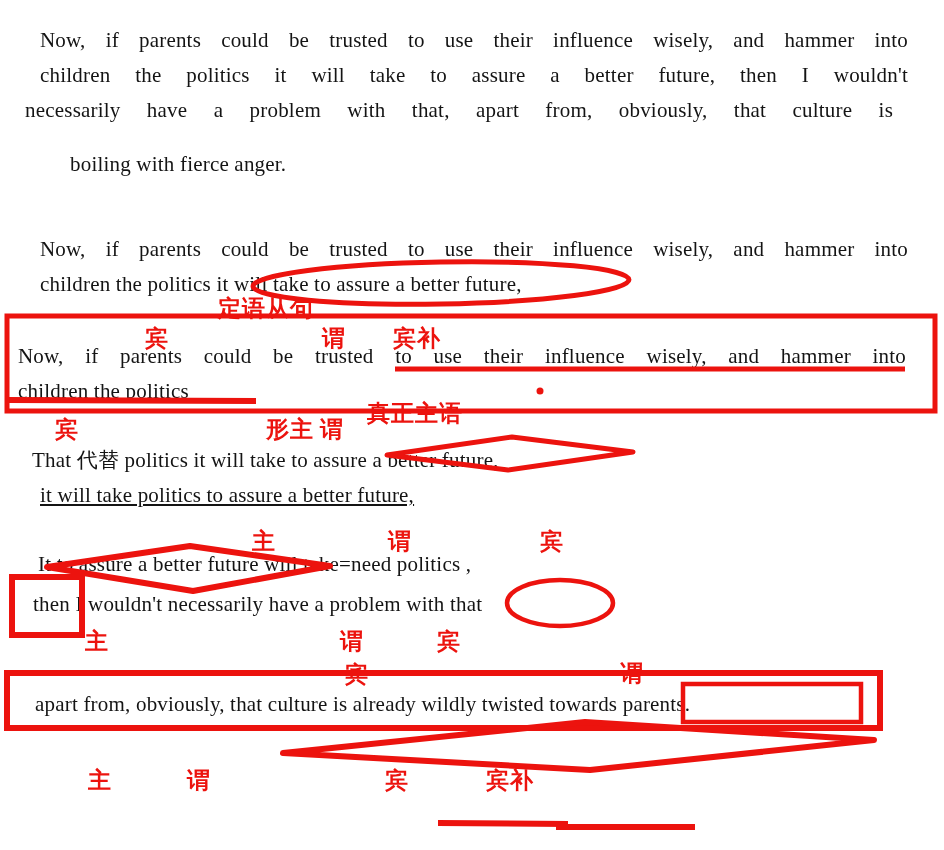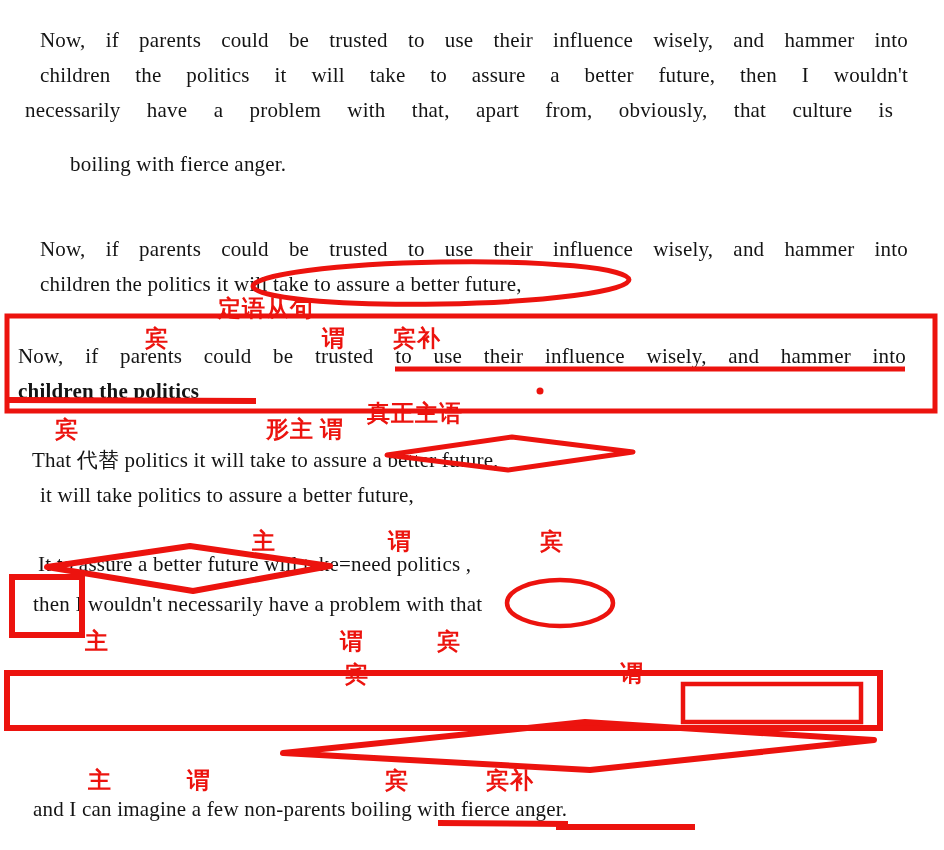--- a/index.html
+++ b/index.html
@@ -38,51 +38,51 @@
 
   <div class="tline just" style="left:40px; top:237px; width:868px;">Now, if parents could be trusted to use their influence wisely, and hammer into</div>
   <div class="tline" style="left:40px; top:272px;">children the politics it will take to assure a better future,</div>
 
   <div class="cjk-label" style="left:218px; top:297px;">定语从句</div>
 
   <div class="cjk-label" style="left:145px; top:327px;">宾</div>
   <div class="cjk-label" style="left:322px; top:327px;">谓</div>
   <div class="cjk-label" style="left:393px; top:327px;">宾补</div>
   <div class="tline just" style="left:18px; top:344px; width:888px;">Now, if parents could be trusted to use their influence wisely, and hammer into</div>
-  <div class="tline" style="left:18px; top:379px;font-weight:bold;">children the politics</div>
+  <div class="tline" style="left:18px; top:379px;">children the politics</div>
 
   <div class="cjk-label" style="left:55px;  top:418px;">宾</div>
   <div class="cjk-label" style="left:230px; top:418px;margin-left:36px;">形主</div>
   <div class="cjk-label" style="left:320px; top:418px;">谓</div>
   <div class="cjk-label" style="left:367px; top:402px;">真正主语</div>
 
   <div class="tline" style="left:32px; top:448px;">That 代替  politics it will take to assure a better future,</div>
-  <div class="tline" style="left:40px; top:483px;">it will take politics to assure a better future,</div>
+  <div class="tline" style="left:40px; top:483px;text-decoration:underline;">it will take politics to assure a better future,</div>
 
   <div class="cjk-label" style="left:252px; top:530px;">主</div>
   <div class="cjk-label" style="left:388px; top:530px;">谓</div>
   <div class="cjk-label" style="left:540px; top:530px;">宾</div>
 
   <div class="tline" style="left:38px; top:552px;">It to assure a better future will take=need politics ,</div>
   <div class="tline" style="left:33px; top:592px;">then I wouldn't necessarily have a problem with that</div>
 
   <div class="cjk-label" style="left:85px;  top:630px;">主</div>
   <div class="cjk-label" style="left:340px; top:630px;">谓</div>
   <div class="cjk-label" style="left:437px; top:630px;">宾</div>
 
   <div class="cjk-label" style="left:345px; top:663px;">宾</div>
   <div class="cjk-label" style="left:620px; top:662px;">谓</div>
 
+  <div class="tline" style="left:35px; top:692px;">apart from, obviously, that culture is already wildly twisted towards parents.</div>
 
   <div class="cjk-label" style="left:88px;  top:769px;">主</div>
   <div class="cjk-label" style="left:187px; top:769px;">谓</div>
   <div class="cjk-label" style="left:385px; top:769px;">宾</div>
   <div class="cjk-label" style="left:486px; top:769px;">宾补</div>
 
-  <div class="tline" style="left:33px; top:797px;">and I can imagine a few non-parents boiling with fierce anger.</div>
 
   <svg id="overlay" width="944" height="850" viewBox="0 0 944 850">
 
     <ellipse cx="441" cy="283" rx="188" ry="21" stroke-width="5" transform="rotate(-1 441 283)"></ellipse>
 
     <rect x="7" y="316" width="928" height="95" stroke-width="5"></rect>
 
     <line x1="395" y1="369" x2="905" y2="369" stroke-width="5"></line>
 
     <line x1="8" y1="400" x2="256" y2="401" stroke-width="6"></line>

